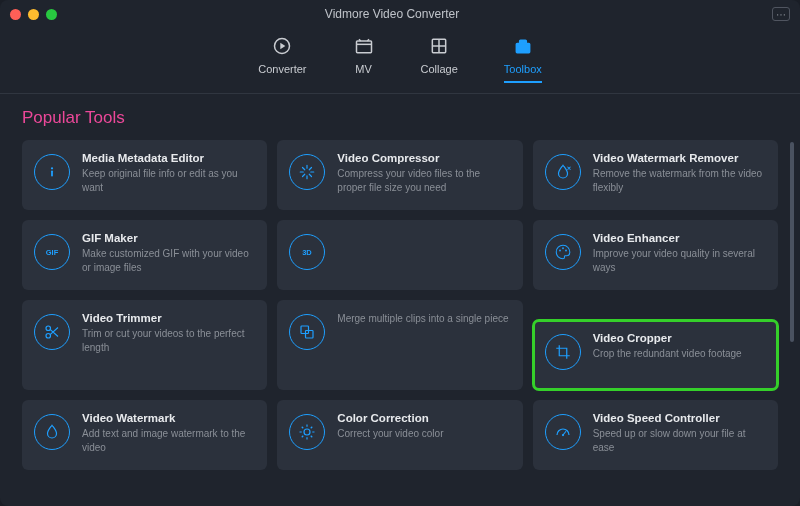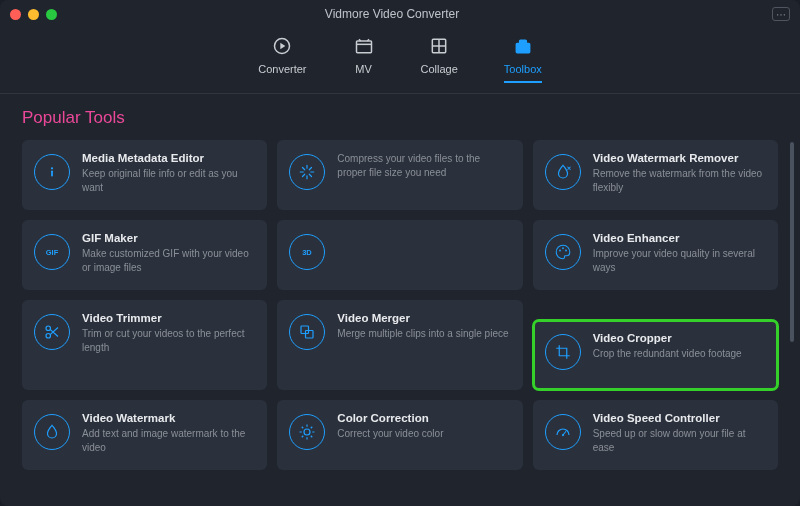--- a/index.html
+++ b/index.html
@@ -102,20 +102,21 @@
             <div class="desc">Keep original file info or edit as you want</div>
           </div>
         </div>
         <div class="card">
           <div class="icon">
             <svg viewBox="0 0 24 24">
               <use href="#compress-icon"></use>
             </svg>
           </div>
           <div class="text">
+            <div class="name">Video Compressor</div>
             <div class="desc">Compress your video files to the proper file size you need</div>
           </div>
         </div>
         <div class="card">
           <div class="icon">
             <svg viewBox="0 0 24 24">
               <use href="#droplet-remove-icon"></use>
             </svg>
           </div>
           <div class="text">
@@ -163,21 +164,20 @@
             <div class="desc">Trim or cut your videos to the perfect length</div>
           </div>
         </div>
         <div class="card">
           <div class="icon">
             <svg viewBox="0 0 24 24">
               <use href="#merge-icon"></use>
             </svg>
           </div>
           <div class="text">
-            <div class="name">Video Merger</div>
             <div class="desc">Merge multiple clips into a single piece</div>
           </div>
         </div>
         <div class="card highlight">
           <div class="icon">
             <svg viewBox="0 0 24 24">
               <use href="#crop-icon"></use>
             </svg>
           </div>
           <div class="text">

